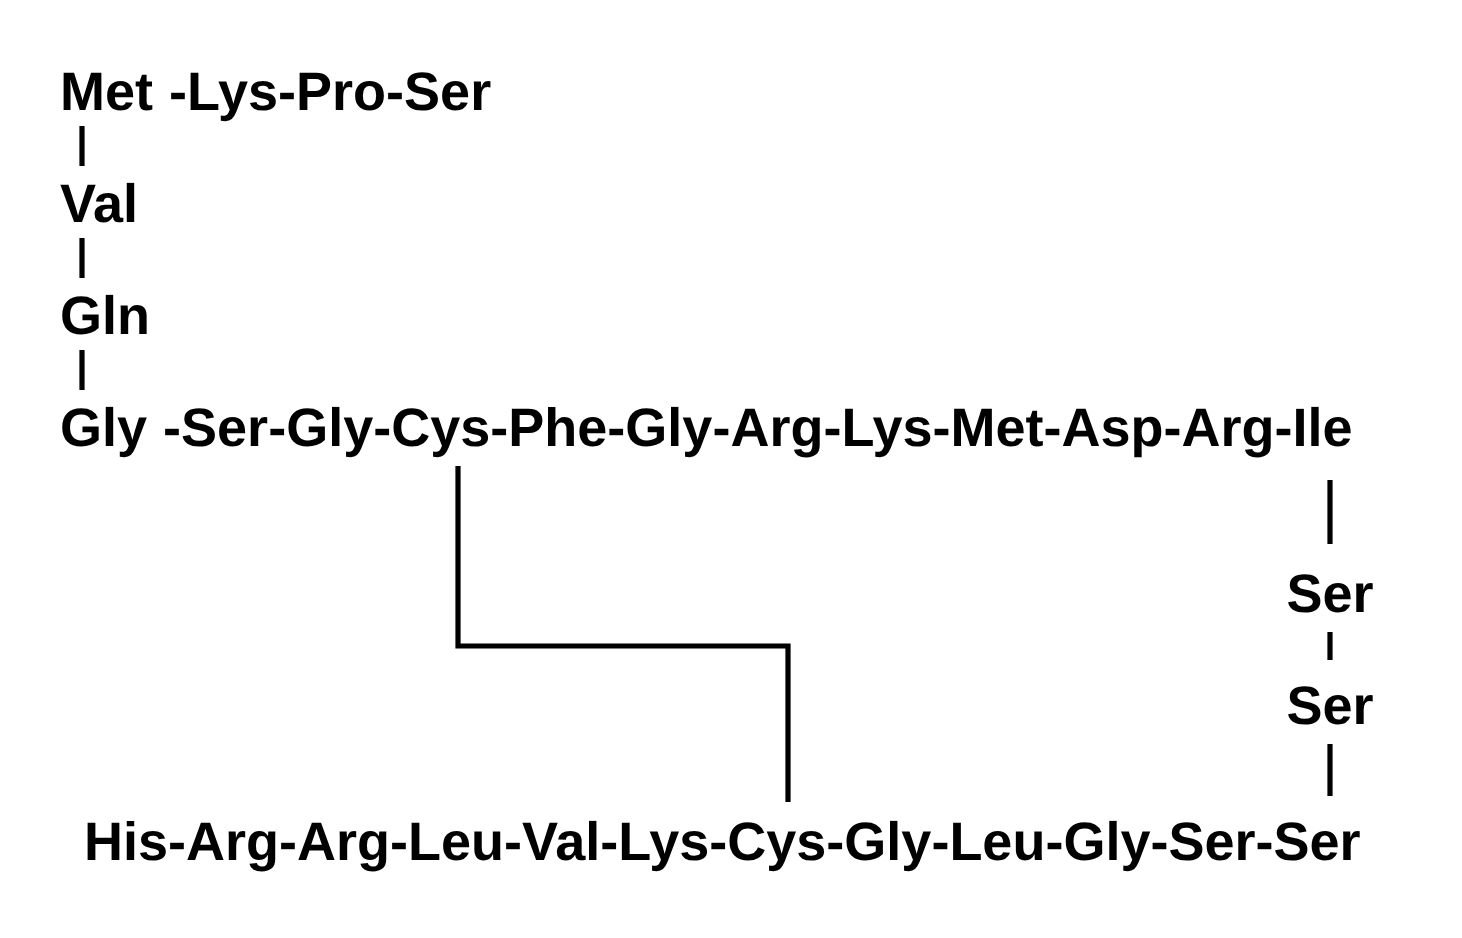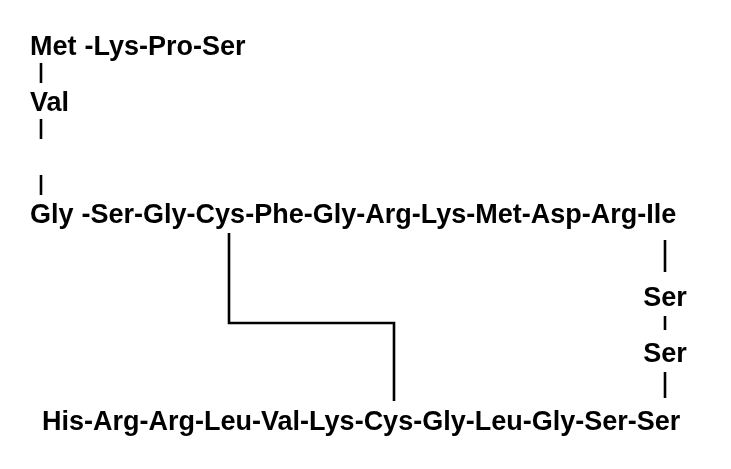--- a/index.html
+++ b/index.html
@@ -56,20 +56,21 @@
     <line x1="665" y1="240" x2="665" y2="272"></line>
     <line x1="665" y1="316" x2="665" y2="330"></line>
     <line x1="665" y1="372" x2="665" y2="398"></line>
 
     <polyline points="229,233 229,323 394,323 394,401"></polyline>
   </svg>
 
   <div class="seq-row gap-after-first" style="left:30px; top:31px;"><span>Met</span><span>-</span><span>Lys</span><span>-</span><span>Pro</span><span>-</span><span>Ser</span></div>
 
   <div class="residue-label" style="left:30px; top:87px;">Val</div>
+  <div class="residue-label" style="left:30px; top:143px;">Gln</div>
 
   <div class="seq-row gap-after-first" style="left:30px; top:199px;"><span>Gly</span><span>-</span><span>Ser</span><span>-</span><span>Gly</span><span>-</span><span>Cys</span><span>-</span><span>Phe</span><span>-</span><span>Gly</span><span>-</span><span>Arg</span><span>-</span><span>Lys</span><span>-</span><span>Met</span><span>-</span><span>Asp</span><span>-</span><span>Arg</span><span>-</span><span>Ile</span></div>
 
   <div class="residue-label centered" style="left:635px; top:282px; width:60px;">Ser</div>
   <div class="residue-label centered" style="left:635px; top:338px; width:60px;">Ser</div>
 
   <div class="seq-row" style="left:42px; top:406px;"><span>His</span><span>-</span><span>Arg</span><span>-</span><span>Arg</span><span>-</span><span>Leu</span><span>-</span><span>Val</span><span>-</span><span>Lys</span><span>-</span><span>Cys</span><span>-</span><span>Gly</span><span>-</span><span>Leu</span><span>-</span><span>Gly</span><span>-</span><span>Ser</span><span>-</span><span>Ser</span></div>
 
 </div>
 

